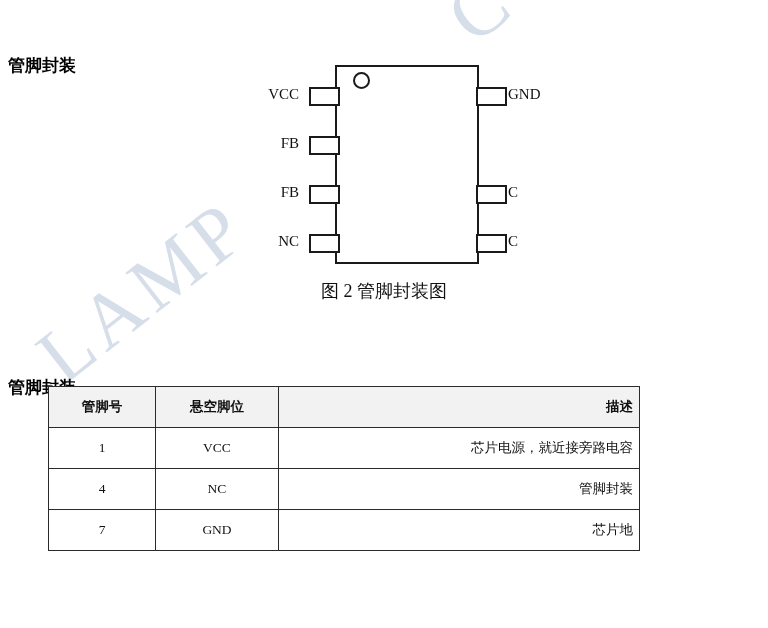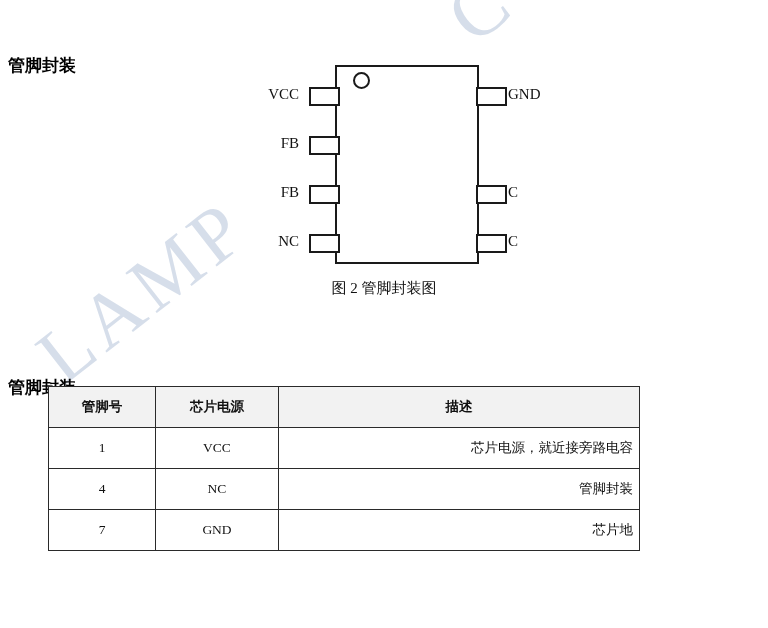--- a/index.html
+++ b/index.html
@@ -126,21 +126,21 @@
   .plab-r2 { top: 145px; }
   .plab-r3 { top: 194px; }
 
   .fig-caption {
     position: absolute;
     top: 239px;
     left: 0;
     width: 768px;
     text-align: center;
     font-family: "Liberation Serif", serif;
-    font-size: 15px;
+    font-size: 18px;
     color: #111111;
   }
 
   
   .pin-table {
     position: absolute;
     left: 48px;
     top: 386px;
     width: 592px;
     border-collapse: collapse;
@@ -204,22 +204,22 @@
 
     <div class="fig-caption">图 2  管脚封装图</div>
   </div>
 
   <div class="section-title" id="title-pindesc">管脚封装</div>
 
   <table class="pin-table">
     <thead>
       <tr>
         <th class="col-num">管脚号</th>
-        <th class="col-name">芯片电源</th>
-        <th class="col-desc" style="text-align:center">描述</th>
+        <th class="col-name">悬空脚位</th>
+        <th class="col-desc" style="text-align:right">描述</th>
       </tr>
     </thead>
     <tbody>
       <tr>
         <td class="col-num">1</td>
         <td class="col-name">VCC</td>
         <td class="col-desc">芯片电源，就近接旁路电容</td>
       </tr>
       <tr>
         <td class="col-num">4</td>

